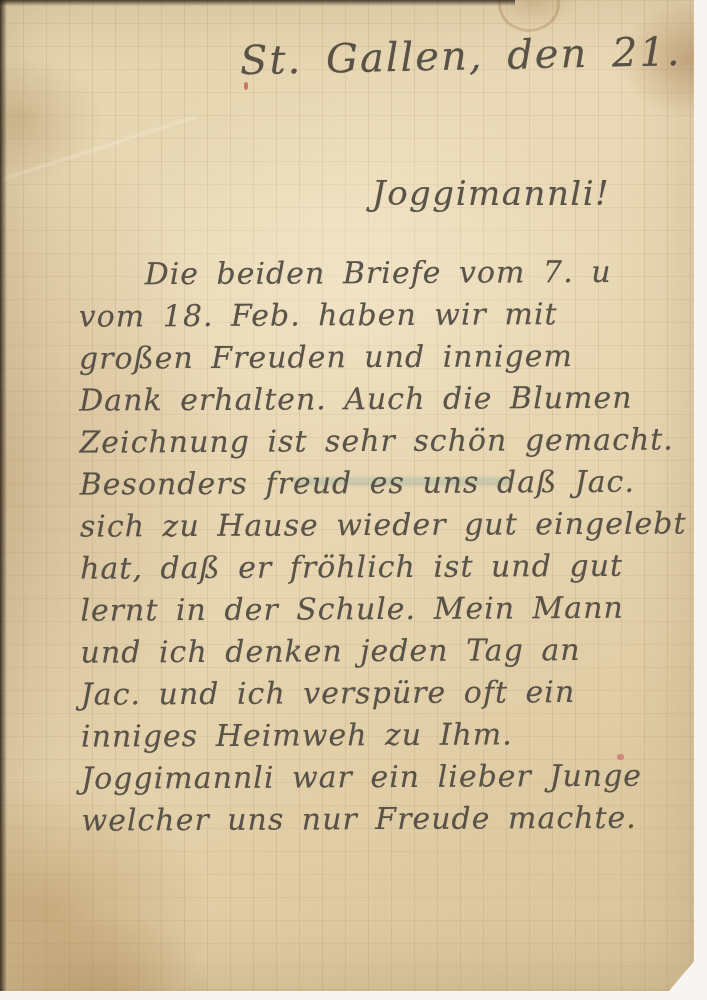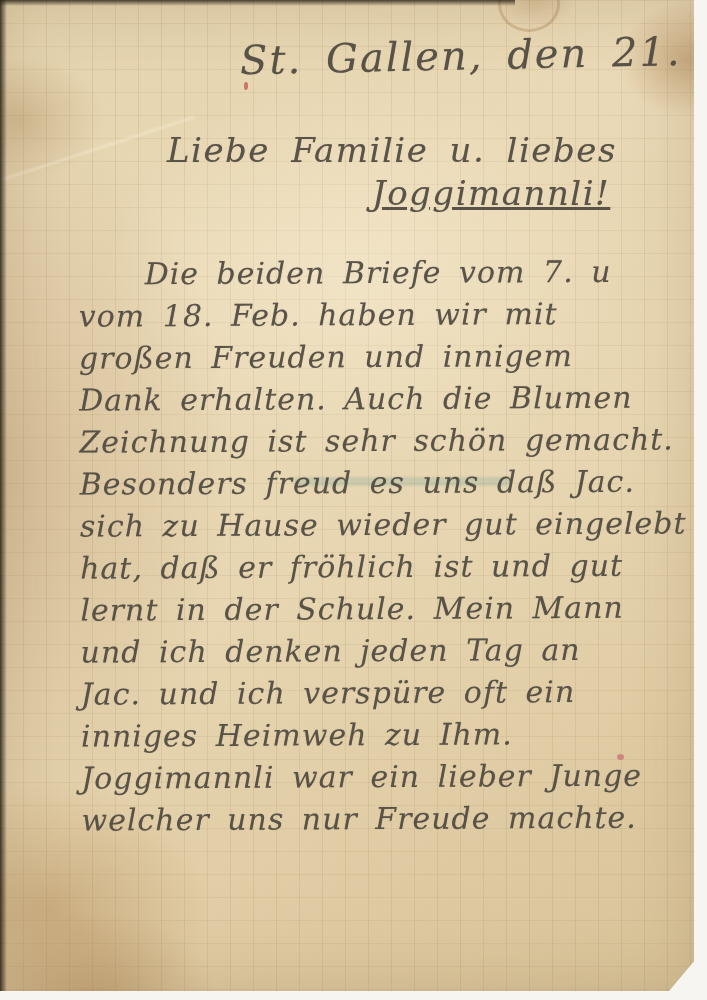--- a/index.html
+++ b/index.html
@@ -57,40 +57,39 @@
 
   
   .hand{
     position:absolute;color:var(--ink);opacity:.92;
     font-family:"DejaVu Serif", serif;font-style:italic;
     white-space:nowrap;
     text-shadow:0 0 1px rgba(77,72,64,.35);
   }
   .dateline{left:240px;top:30px;font-size:40px;letter-spacing:2px;word-spacing:9px;transform:rotate(-1.2deg);}
   .sal1{left:167px;top:130px;font-size:34px;letter-spacing:1.5px;word-spacing:9px;}
-  .sal2{left:372px;top:173px;font-size:34px;letter-spacing:1.5px;text-decoration:underline;}
+  .sal2{left:372px;top:173px;font-size:34px;letter-spacing:1.5px;}
   .body-block{left:80px;top:252px;font-size:30px;line-height:42px;letter-spacing:1px;word-spacing:7px;transform:rotate(-.3deg);}
   .body-block .line{height:42px;}
   .body-block .line.indent{padding-left:66px;}
 </style>
 </head>
 <body>
 
 <div class="photo">
   <div class="paper">
 
     <div class="crease"></div>
     <div class="ring-stain"></div>
     <div class="teal-smudge"></div>
     <div class="pink-speck"></div>
     <div class="red-speck"></div>
 
     <div class="hand dateline">St. Gallen, den 21. Feb. 1946</div>
 
-    <div class="hand sal1">Liebe Familie u. liebes</div>
     <div class="hand sal2">Joggimannli!</div>
 
     <div class="hand body-block">
       <div class="line indent">Die beiden Briefe vom 7. u</div>
       <div class="line">vom 18. Feb. haben wir mit</div>
       <div class="line">großen Freuden und innigem</div>
       <div class="line">Dank erhalten. Auch die Blumen</div>
       <div class="line">Zeichnung ist sehr schön gemacht.</div>
       <div class="line">Besonders freud es uns daß Jac.</div>
       <div class="line">sich zu Hause wieder gut eingelebt</div>

